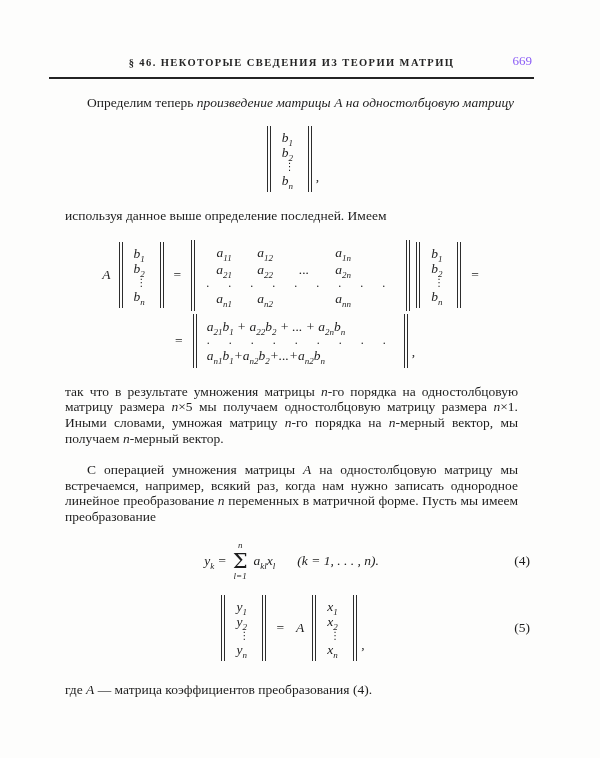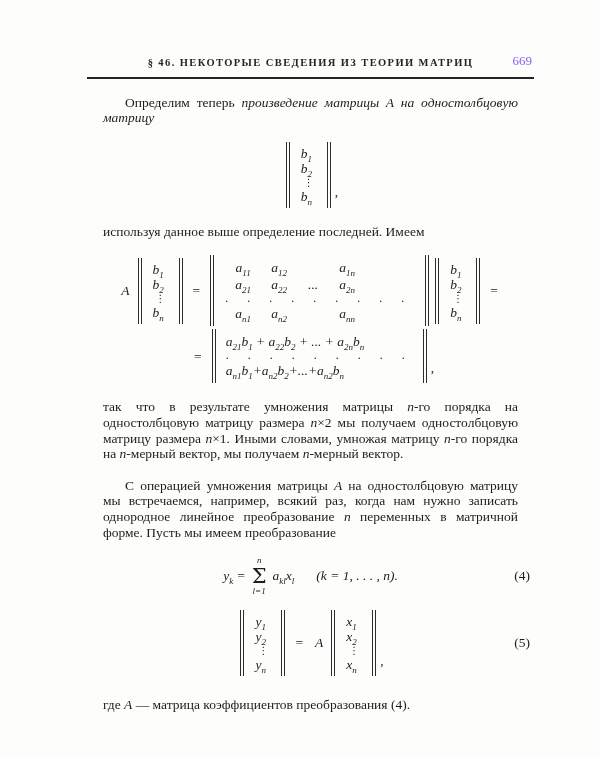--- a/index.html
+++ b/index.html
@@ -1,21 +1,21 @@
 <!DOCTYPE html>
 <html><head>
 <meta charset="utf-8">
 <style>
   *{box-sizing:border-box}
   html,body{margin:0;padding:0;background:#ffffff}
   .page{
     width:600px;height:758px;overflow:hidden;background:#fdfdfc;color:#1d1d1d;
     font-family:"Liberation Serif","DejaVu Serif",serif;
     font-size:13.5px;line-height:15.6px;
-    padding:54px 66px 20px 87px;position:relative;
+    padding:54px 66px 20px 49px;position:relative;
   }
   
   .running-head{position:relative;text-align:center;border-bottom:2px solid #232323;
     padding-bottom:6px;margin-bottom:13px;}
   .head-title{font-size:10.5px;font-weight:bold;letter-spacing:1.4px;color:#242424;}
   .page-num{position:absolute;right:2px;top:-1px;font-size:13px;color:#8b5cf6;}
   
   .para{margin:16px;text-align:justify;}
   .para.indent{text-indent:22px;}
   .para i{font-style:italic;}
@@ -33,21 +33,21 @@
   .eqnum{position:absolute;right:4px;top:50%;transform:translateY(-50%);
     font-style:normal;color:#1d1d1d;}
   
   .m{display:flex;align-items:stretch;margin:0 3px;}
   .dbar{width:4px;border-left:1px solid #2c2c2c;border-right:1px solid #2c2c2c;}
   .mat-body{display:flex;flex-direction:column;justify-content:center;
     align-items:flex-start;padding:4px 13px 4px 11px;}
   .mat-body .mline{line-height:15px;white-space:nowrap;}
   .mat-body.sums{padding:4px 10px;}
   .mat-body.sums .mline{line-height:17px;}
-  .amat-row{display:grid;grid-template-columns:36px 36px 32px 36px;
+  .amat-row{display:grid;grid-template-columns:36px 36px 32px 36px;column-gap:5px;
     justify-items:center;line-height:17px;white-space:nowrap;}
   .dots-row{width:100%;height:12px;line-height:11px;letter-spacing:8px;
     white-space:nowrap;overflow:hidden;text-align:left;font-style:normal;font-size:12px;}
   .vdots{font-family:"DejaVu Sans",sans-serif;font-style:normal;font-size:10px;
     line-height:13px;padding-left:3px;}
   sub{font-size:9px;line-height:0;}
   
   .bigsum{display:inline-flex;flex-direction:column;align-items:center;
     margin:0 6px;line-height:1;}
   .sum-top,.sum-bot{font-size:9px;font-style:italic;line-height:9px;}
@@ -141,21 +141,21 @@
       <span class="mat-body sums">
           <div class="mline">a<sub>21</sub>b<sub>1</sub> + a<sub>22</sub>b<sub>2</sub> + ... + a<sub>2n</sub>b<sub>n</sub></div>
           <div class="dots-row">. . . . . . . . .</div>
           <div class="mline">a<sub>n1</sub>b<sub>1</sub>+a<sub>n2</sub>b<sub>2</sub>+...+a<sub>n2</sub>b<sub>n</sub></div>
         </span>
       <span class="dbar"></span>
     </span>
     <span class="trail">,</span>
   </div>
 
-  <p class="para"><span>так что в результате умножения матрицы </span><i>n</i><span>-го порядка на одностолбцовую матрицу размера </span><i>n</i><span>×2 мы получаем одностолбцовую матрицу размера </span><i>n</i><span>×1. Иными словами, умножая матрицу </span><i>n</i><span>-го порядка на </span><i>n</i><span>-мерный вектор, мы получаем </span><i>n</i><span>-мерный вектор.</span></p>
+  <p class="para"><span>так что в результате умножения матрицы </span><i>n</i><span>-го порядка на одностолбцовую матрицу размера </span><i>n</i><span>×5 мы получаем одностолбцовую матрицу размера </span><i>n</i><span>×1. Иными словами, умножая матрицу </span><i>n</i><span>-го порядка на </span><i>n</i><span>-мерный вектор, мы получаем </span><i>n</i><span>-мерный вектор.</span></p>
 
   <p class="para indent"><span>С операцией умножения матрицы </span><i>А</i><span> на одностолбцовую матрицу мы встречаемся, например, всякий раз, когда нам нужно записать однородное линейное преобразование </span><i>n</i><span> переменных в матричной форме. Пусть мы имеем преобразование</span></p>
 
   <div class="display disp-eq4">
     <span>y<sub>k</sub> =</span>
     <span class="bigsum">
       <span class="sum-top">n</span>
       <span class="sigma">Σ</span>
       <span class="sum-bot">l=1</span>
     </span>

